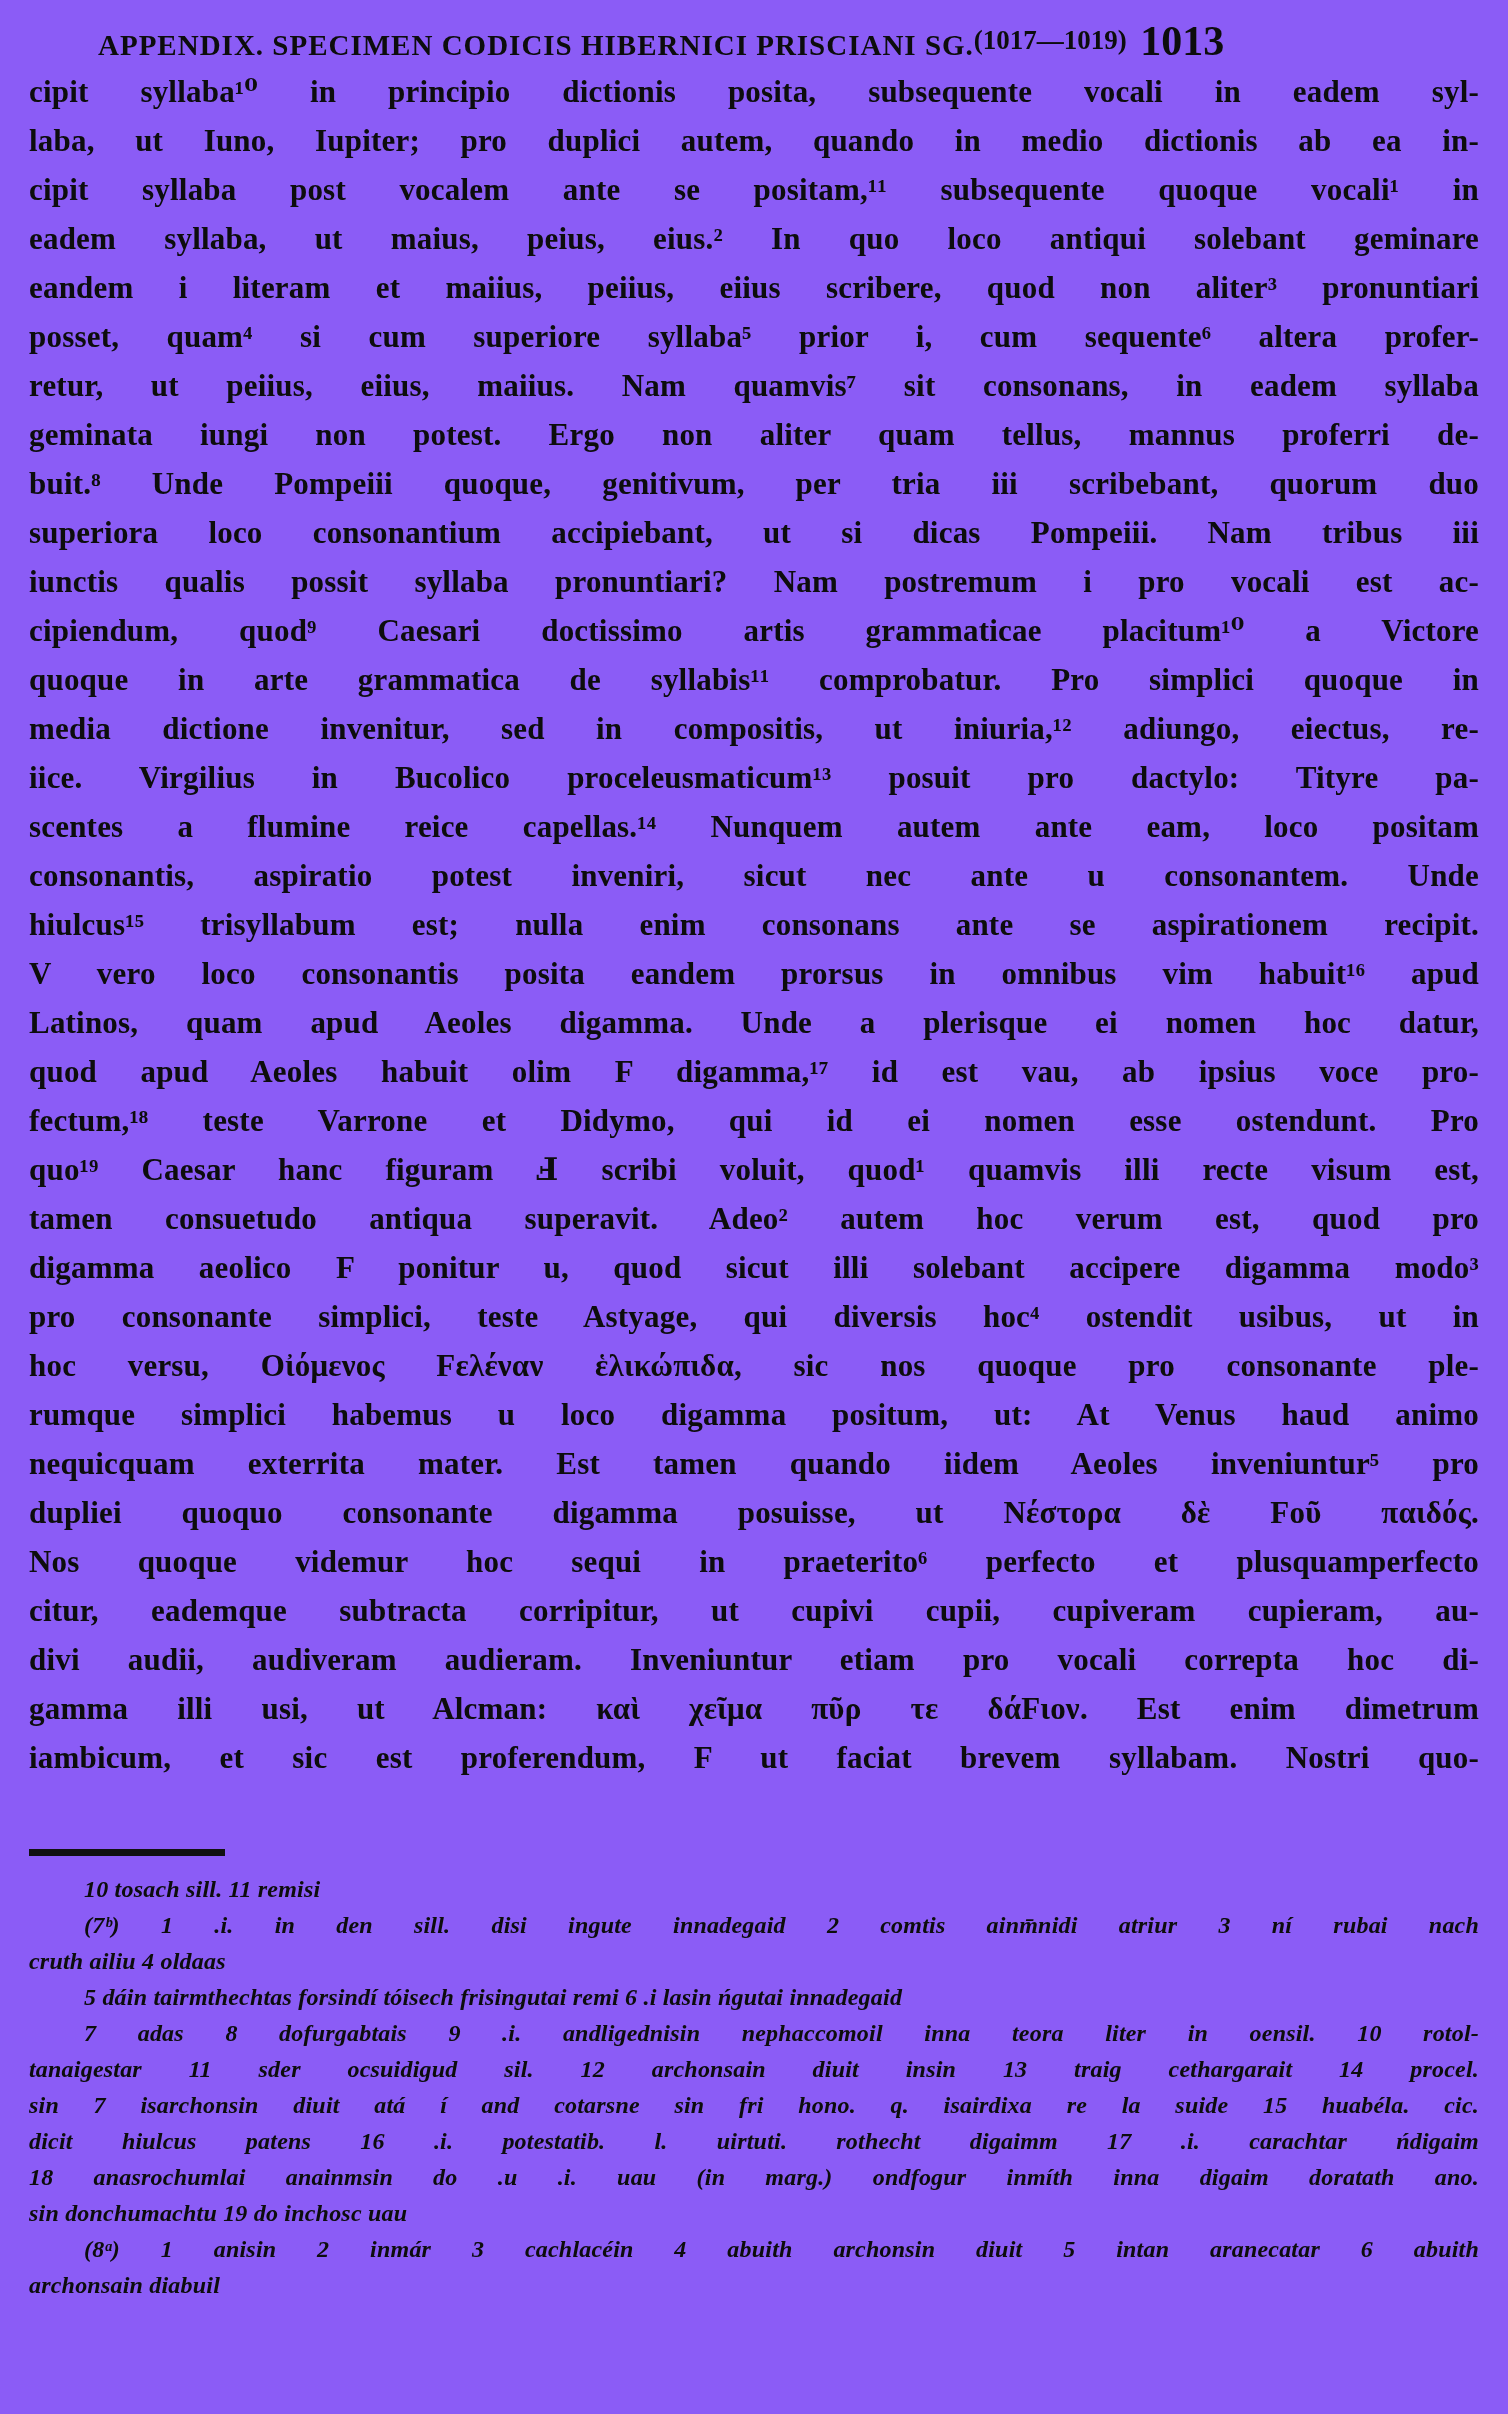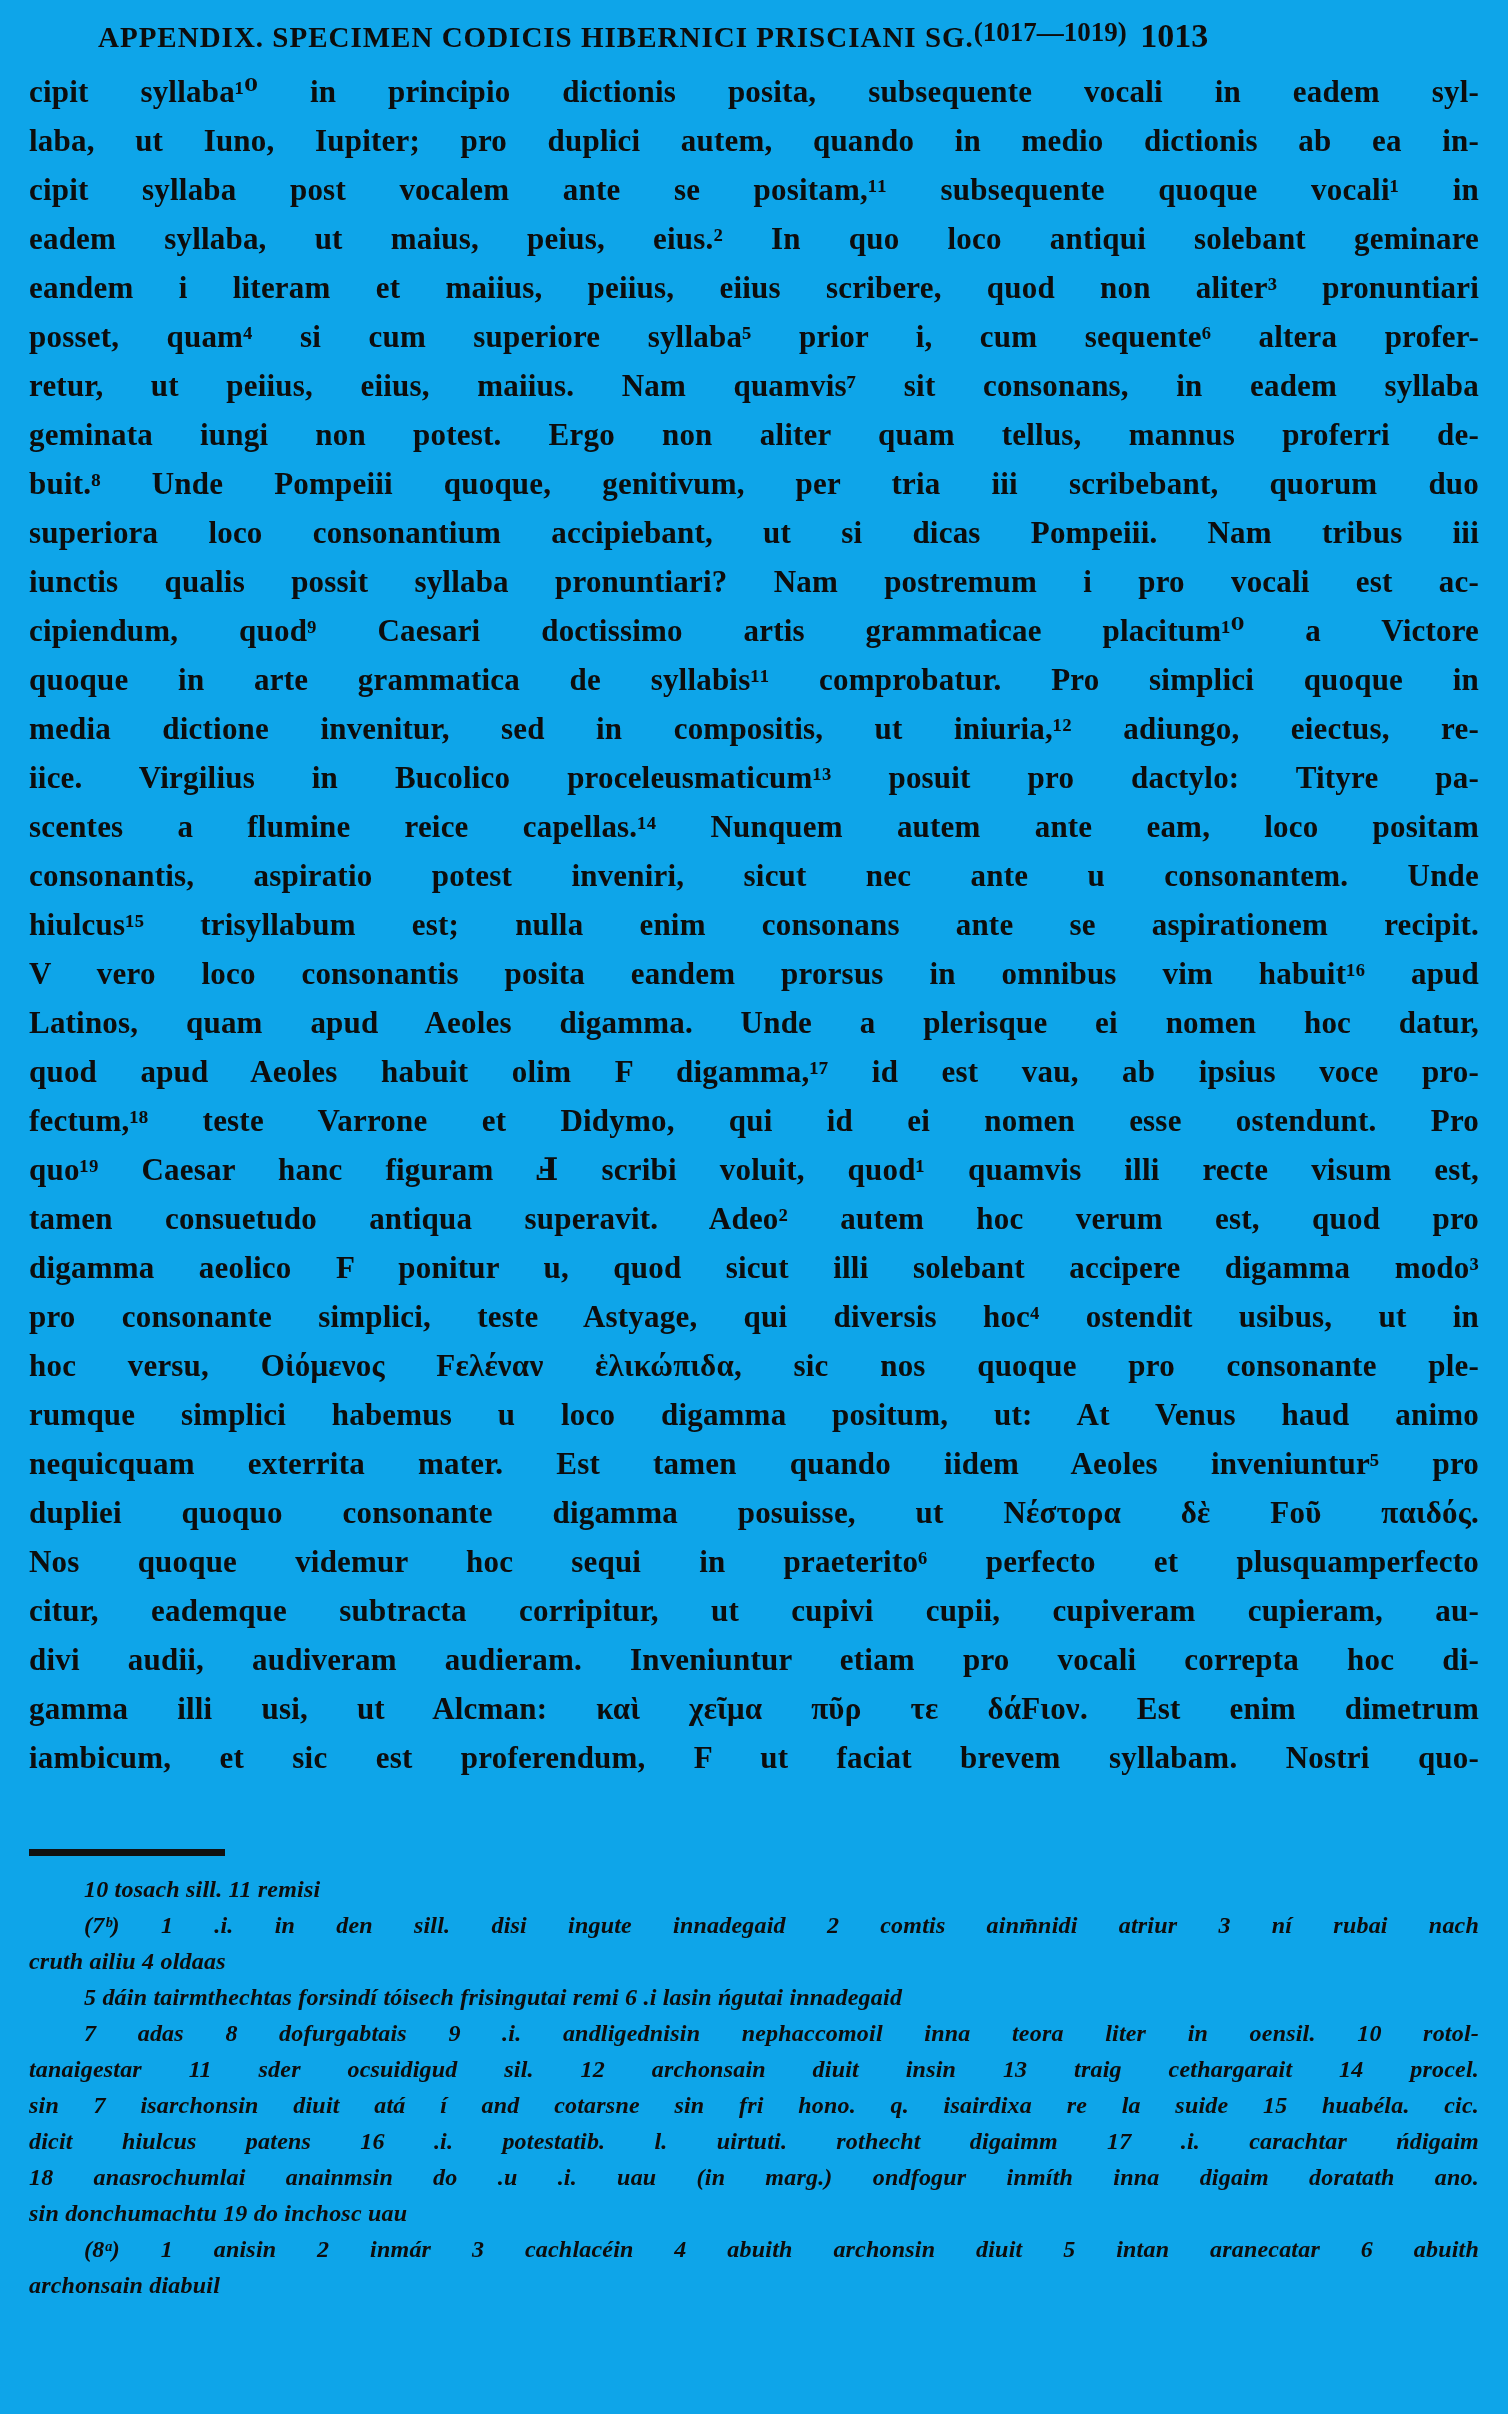--- a/index.html
+++ b/index.html
@@ -5,21 +5,21 @@
   html, body {
     margin: 0;
     padding: 0;
     background: #dededa;
   }
   .page {
     position: relative;
     width: 1508px;
     height: 2415px;
     box-sizing: border-box;
-    background: #0ea5e9;
+    background: #8b5cf6;
     color: #0d0d0d;
     font-family: "Liberation Serif", "DejaVu Serif", serif;
     padding: 17px 29px 0 29px;
     overflow: hidden;
   }
   
   .header {
     display: flex;
     align-items: baseline;
     height: 50px;
@@ -33,21 +33,21 @@
   }
   .header .range {
     font-weight: 700;
     font-size: 27px;
     position: relative;
     top: -5.7px;
     white-space: nowrap;
   }
   .header .pagenum {
     font-weight: 700;
-    font-size: 34px;
+    font-size: 42px;
     margin-left: 13.4px;
     white-space: nowrap;
   }
   
   .body-text {
   }
   .bline {
     font-size: 31px;
     font-weight: 700;
     line-height: 49px;

